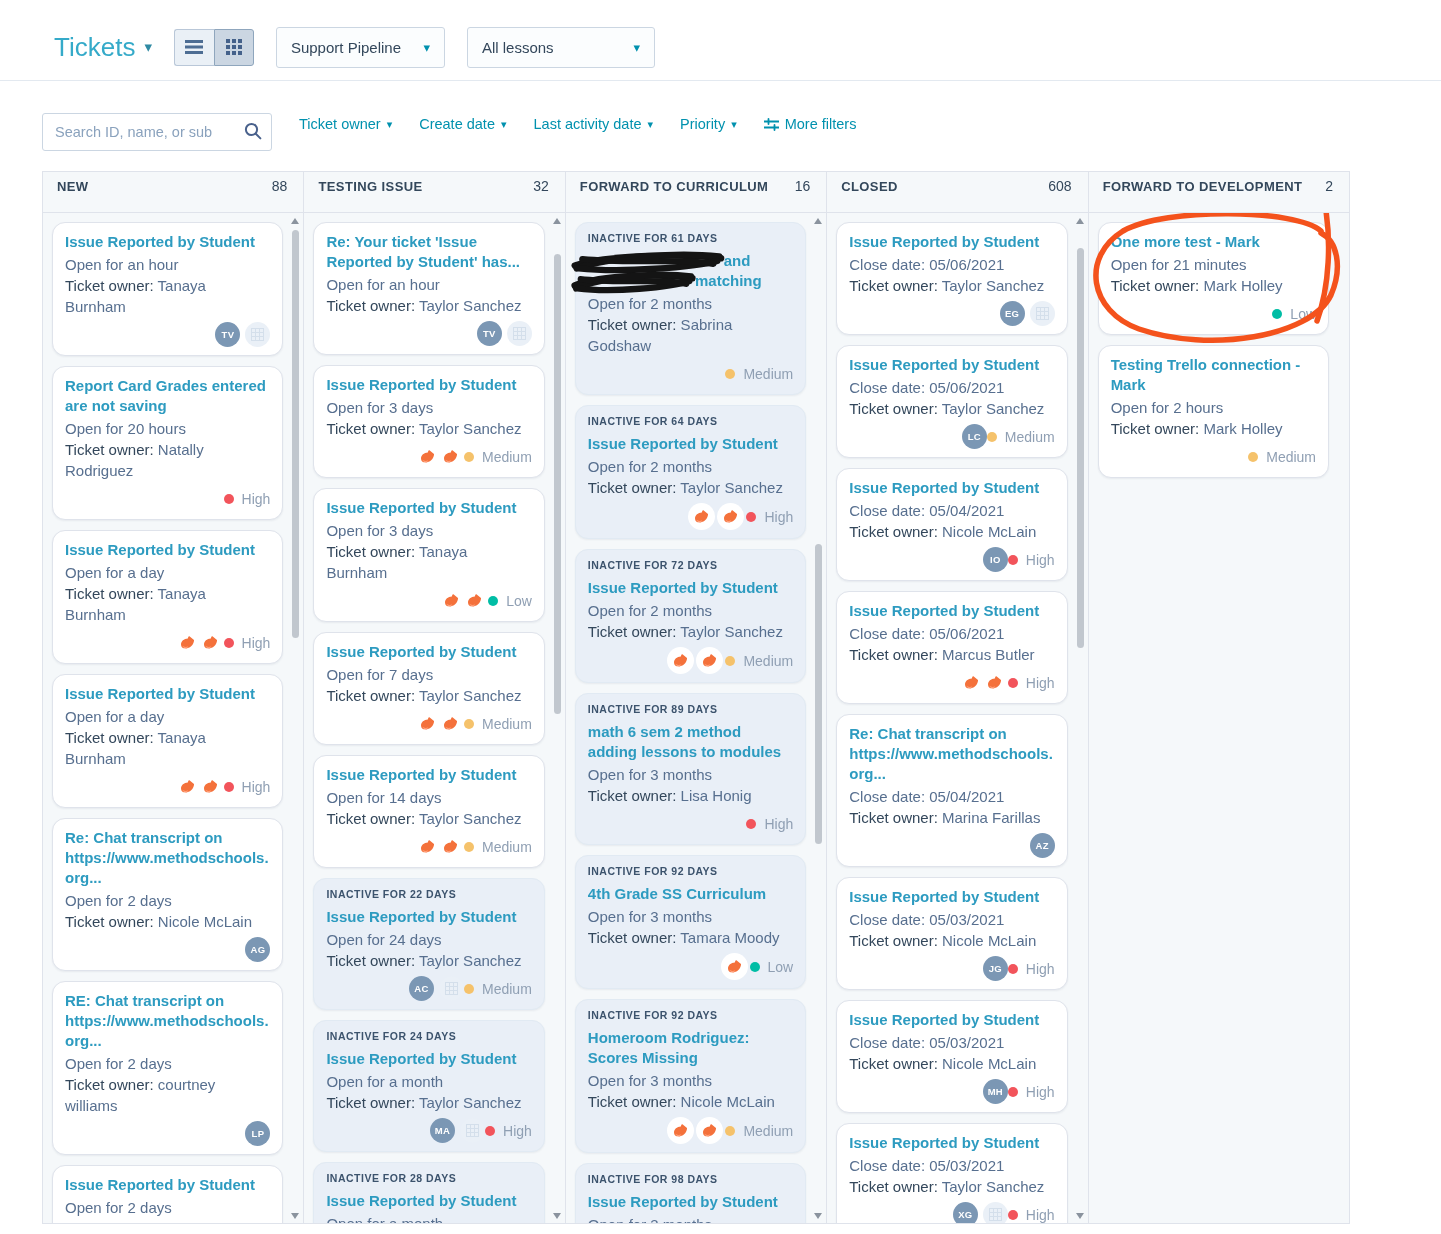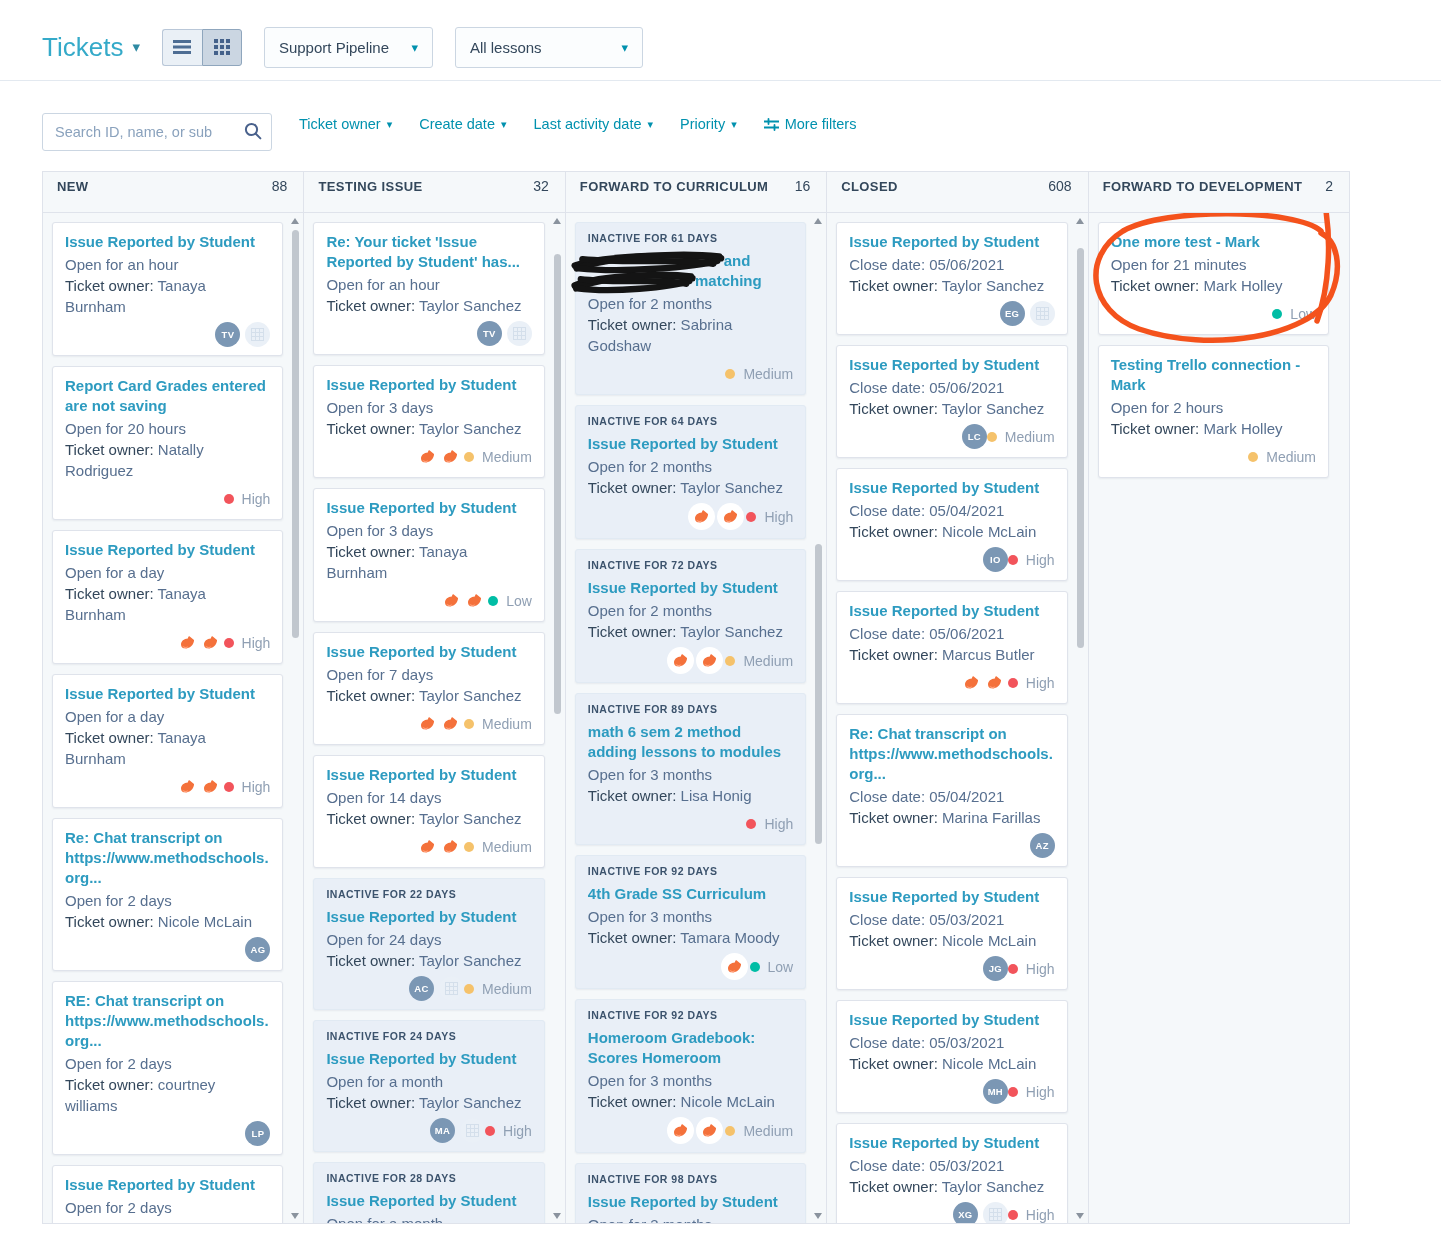--- a/index.html
+++ b/index.html
@@ -2,21 +2,21 @@
 <html><head>
 <meta charset="utf-8">
 <style>
   * { box-sizing: border-box; margin: 0; padding: 0; }
   html,body { width:1441px; height:1234px; overflow:hidden; background:#fff;
     font-family:"Liberation Sans", sans-serif; color:#33475b; }
 
   
   .topbar { display:flex; align-items:center; padding:16px 0 0 42px; gap:22px; height:78px; }
   .title-group { display:flex; align-items:center; gap:9px; cursor:pointer; }
-  .page-title { font-size:26px; color:#35aac9; }
+  .page-title { font-size:26px; color:#35aac9;margin-left:12px; }
   .caret { color:#0091ae; font-size:13px; }
   .caret.big { font-size:15px; color:#2f8aa3; }
 
   .view-toggle { display:flex; }
   .vt { width:40px; height:37px; border:1px solid #b9c7d8; background:#eaf0f6;
         display:flex; align-items:center; justify-content:center; cursor:pointer; }
   .vt.list { border-radius:3px 0 0 3px; border-right:none; }
   .vt.grid { border-radius:0 3px 3px 0; }
   .vt.active { background:#cbd6e2; border-color:#8fa6bd; }
 
@@ -44,21 +44,21 @@
     border:1px solid #dfe3eb; display:flex; overflow:hidden; }
   .kanban-column { flex:1 1 0; min-width:0; border-right:1px solid #dfe3eb;
     display:flex; flex-direction:column; position:relative; }
   .kanban-column:last-child { border-right:none; }
   .column-header { height:41px; flex:none; display:flex; align-items:center;
     justify-content:space-between; padding:0 16px 12px 14px; border-bottom:1px solid #dfe3eb; }
   .col-name { font-size:13px; font-weight:700; letter-spacing:.4px; color:#33475b; }
   .col-count { font-size:14px; color:#33475b; }
   .column-content { flex:1 1 auto; overflow:hidden; padding:9px 20px 0 9px; }
 
-  .ticket-card { position:relative; background:#fff; border:1px solid #dfe3eb; border-radius:3px;
+  .ticket-card { position:relative; background:#fff; border:1px solid #dfe3eb; border-radius:13px;
     padding:9px 12px 8px; margin-bottom:10px; box-shadow:0 1px 2px rgba(45,62,80,.07); cursor:pointer; }
   .ticket-card.inactive { background:#e9eff7; border-color:#e1eaf3; }
   .inactive-label { font-size:10.5px; font-weight:700; letter-spacing:.5px; color:#3c536d; margin-bottom:7px; }
   .card-title { color:#2d9bc0; font-weight:700; font-size:15px; line-height:20px;
     margin-bottom:2px; overflow-wrap:anywhere; }
   .t-line { line-height:20px; }
   .card-meta { font-size:15px; line-height:21px; color:#576f8f; }
   .card-owner { font-size:15px; line-height:21px; }
   .owner-label { color:#33475b; }
   .owner-name { color:#576f8f; }
@@ -562,21 +562,21 @@
               </span>
             </div>
             <div class="priority">
               <span class="dot" style="background: rgb(0, 189, 165);"></span>
               <span class="pri-label">Low</span>
             </div>
           </div>
         </div>
         <div class="ticket-card inactive">
           <div class="inactive-label">INACTIVE FOR 92 DAYS</div>
-          <div class="card-title">Homeroom Gradebook: Scores Homeroom</div>
+          <div class="card-title">Homeroom Rodriguez: Scores Missing</div>
           <div class="card-meta">Open for 3 months</div>
           <div class="card-owner"><span class="owner-label">Ticket owner:</span><span class="owner-name"> Nicole McLain</span></div>
           <div class="card-footer">
             <div class="badges">
               <span class="fox ringed">
                 <svg viewBox="0 0 24 24" width="19" height="19">
                   <path d="M20.2 8.9 14.8 4.3c-.6-.5-1.5-.2-1.7.5l-.7 2.1c-4.9.3-8.6 3.4-8.6 7.5 0 3.1 2.1 5 5.5 5 5.9 0 9.9-3.6 10.9-9.2.1-.5 0-1 0-1.3z" fill="#f4713b"></path>
                   <path d="M5.6 16.2c1.9 1.7 5.2 1.8 7.3.4l-1.6 2.9c-2.4.7-4.7-.7-5.7-3.3z" fill="#ff9e78"></path>
                 </svg>
               </span>

